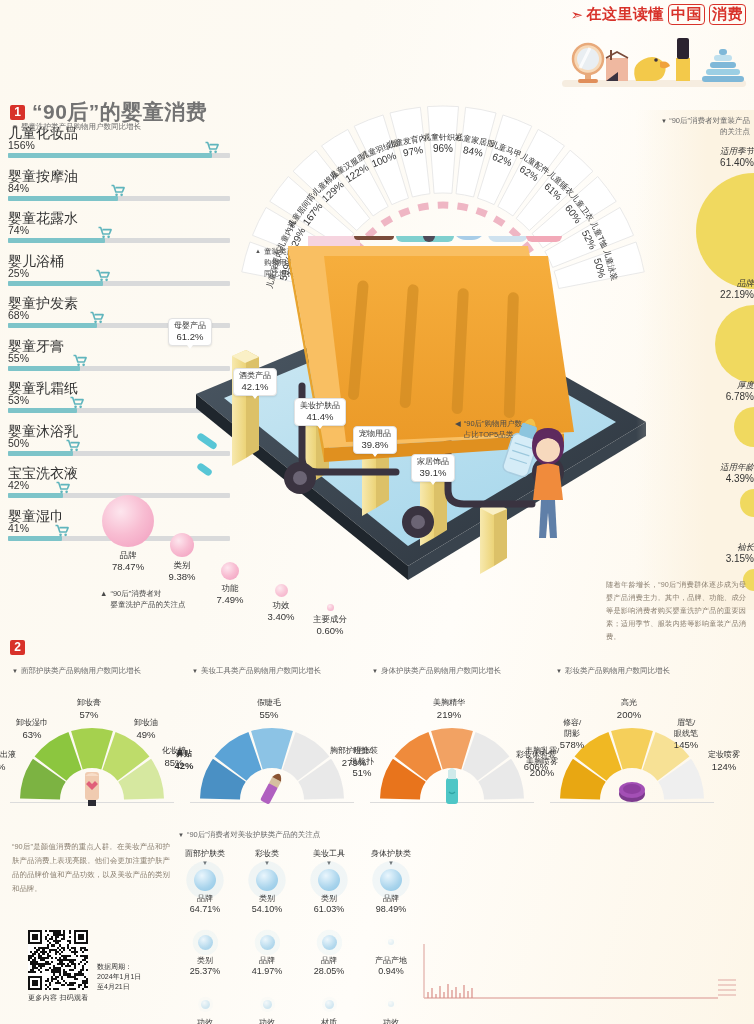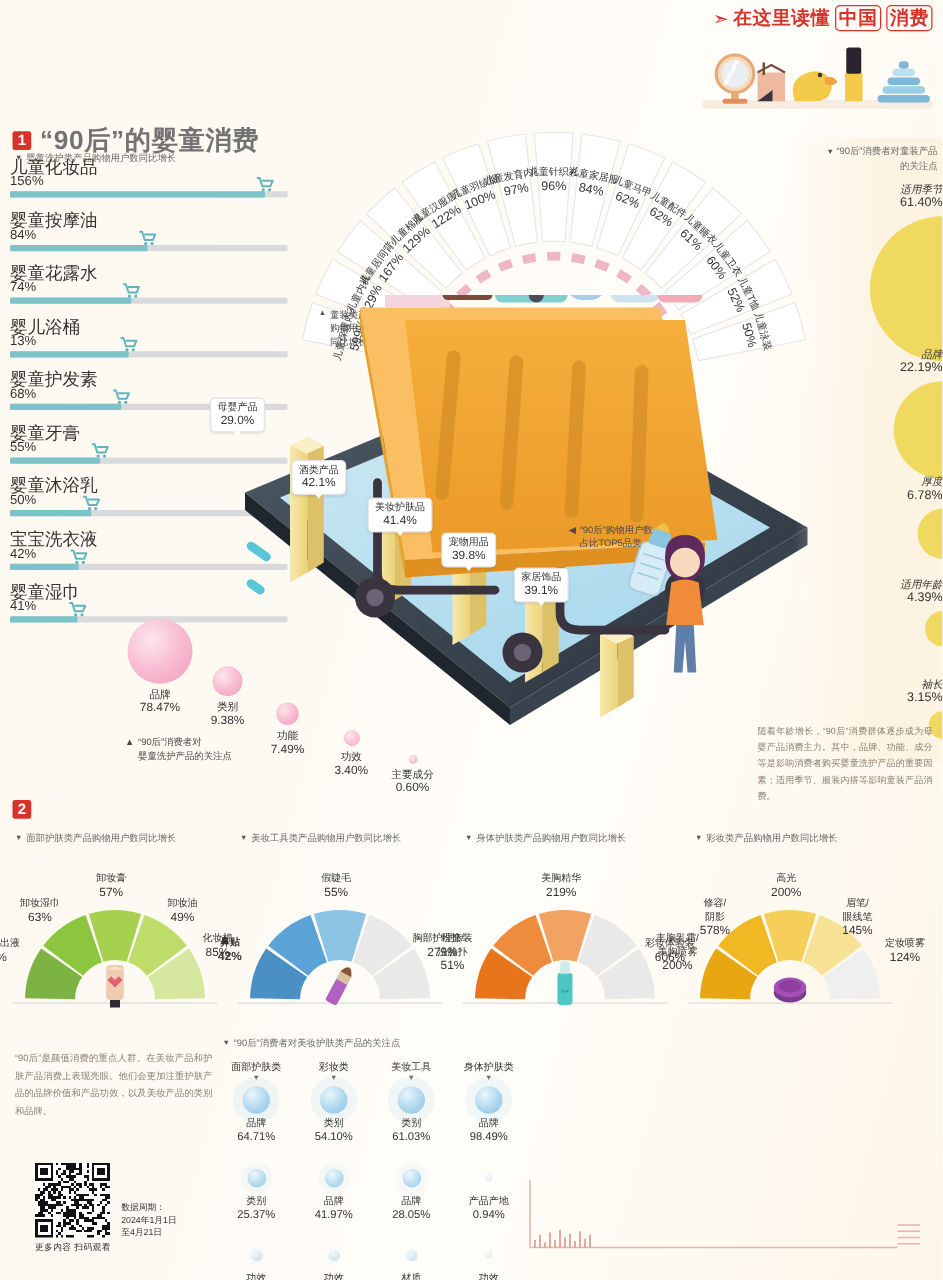--- a/index.html
+++ b/index.html
@@ -195,21 +195,21 @@
           <div class="bar-fill" style="width:43.529411764705884%"></div>
           <svg class="cart-ico" viewBox="0 0 20 18" style="left:43.529411764705884%">
             <path d="M1 2 h3 l3 9 h9 l2.5 -6 h-12" fill="none" stroke="#5fb5bd" stroke-width="2.2" stroke-linejoin="round"></path>
             <circle cx="8" cy="15" r="1.8" fill="#5fb5bd"></circle>
             <circle cx="15" cy="15" r="1.8" fill="#5fb5bd"></circle>
           </svg>
         </div>
       </div>
       <div class="baritem">
         <div class="bar-label">婴儿浴桶</div>
-        <div class="bar-value">13%</div>
+        <div class="bar-value">25%</div>
         <div class="bar-track">
           <div class="bar-fill" style="width:42.94117647058823%"></div>
           <svg class="cart-ico" viewBox="0 0 20 18" style="left:42.94117647058823%">
             <path d="M1 2 h3 l3 9 h9 l2.5 -6 h-12" fill="none" stroke="#5fb5bd" stroke-width="2.2" stroke-linejoin="round"></path>
             <circle cx="8" cy="15" r="1.8" fill="#5fb5bd"></circle>
             <circle cx="15" cy="15" r="1.8" fill="#5fb5bd"></circle>
           </svg>
         </div>
       </div>
       <div class="baritem">
@@ -223,20 +223,32 @@
             <circle cx="15" cy="15" r="1.8" fill="#5fb5bd"></circle>
           </svg>
         </div>
       </div>
       <div class="baritem">
         <div class="bar-label">婴童牙膏</div>
         <div class="bar-value">55%</div>
         <div class="bar-track">
           <div class="bar-fill" style="width:32.35294117647059%"></div>
           <svg class="cart-ico" viewBox="0 0 20 18" style="left:32.35294117647059%">
+            <path d="M1 2 h3 l3 9 h9 l2.5 -6 h-12" fill="none" stroke="#5fb5bd" stroke-width="2.2" stroke-linejoin="round"></path>
+            <circle cx="8" cy="15" r="1.8" fill="#5fb5bd"></circle>
+            <circle cx="15" cy="15" r="1.8" fill="#5fb5bd"></circle>
+          </svg>
+        </div>
+      </div>
+      <div class="baritem">
+        <div class="bar-label">婴童乳霜纸</div>
+        <div class="bar-value">53%</div>
+        <div class="bar-track">
+          <div class="bar-fill" style="width:31.176470588235293%"></div>
+          <svg class="cart-ico" viewBox="0 0 20 18" style="left:31.176470588235293%">
             <path d="M1 2 h3 l3 9 h9 l2.5 -6 h-12" fill="none" stroke="#5fb5bd" stroke-width="2.2" stroke-linejoin="round"></path>
             <circle cx="8" cy="15" r="1.8" fill="#5fb5bd"></circle>
             <circle cx="15" cy="15" r="1.8" fill="#5fb5bd"></circle>
           </svg>
         </div>
       </div>
       <div class="baritem">
         <div class="bar-label">婴童沐浴乳</div>
         <div class="bar-value">50%</div>
         <div class="bar-track">
@@ -487,21 +499,21 @@
       <path d="M-12 -22 q12 -12 24 0 q0 -14 -12 -14 q-12 0 -12 14z" fill="#5e2a5e"></path>
       <path d="M-11 0 q11 -5 22 0 l4 34 h-30z" fill="#f08b3c"></path>
       <path d="M-7 34 l-2 38 h7 l3 -38z" fill="#5f7fa8"></path>
       <path d="M7 34 l2 38 h-7 l-3 -38z" fill="#5f7fa8"></path>
     </g>
   </svg>
 
   <div id="pills">
       <div class="pill" style="left: 168px; top: 318px;">
         <div class="t">母婴产品</div>
-        <div class="v">29.0%</div>
+        <div class="v">61.2%</div>
       </div>
       <div class="pill" style="left: 233px; top: 368px;">
         <div class="t">酒类产品</div>
         <div class="v">42.1%</div>
       </div>
       <div class="pill" style="left: 294px; top: 398px;">
         <div class="t">美妆护肤品</div>
         <div class="v">41.4%</div>
       </div>
       <div class="pill" style="left: 353px; top: 426px;">

